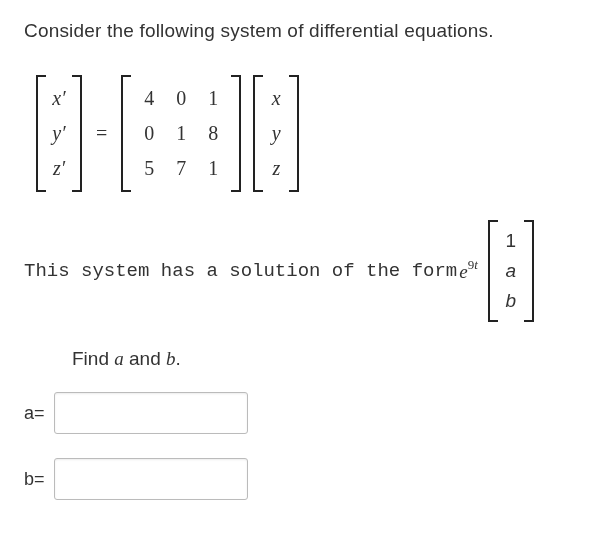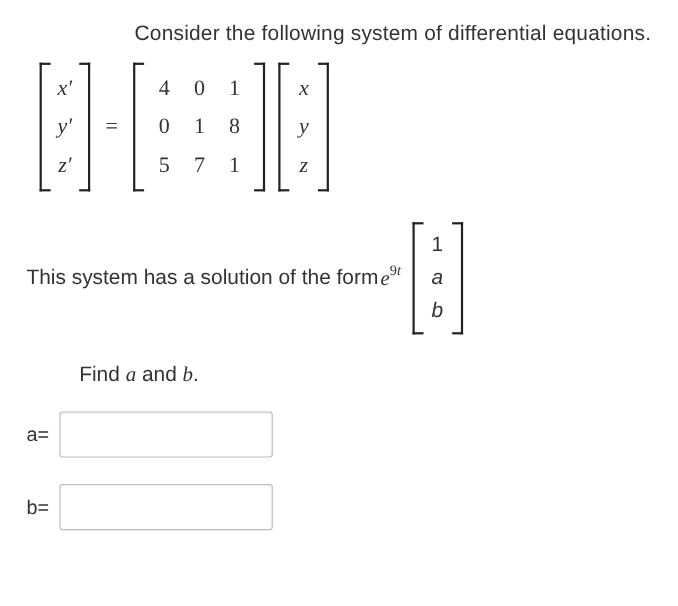--- a/index.html
+++ b/index.html
@@ -6,23 +6,22 @@
     font-family: 'Segoe UI', Arial, sans-serif;
     font-size: 19px;
     color: #333;
     padding: 20px 24px;
     margin: 0;
     width: 616px;
     height: 551px;
     box-sizing: border-box;
   }
   .prompt {
-    margin-bottom: 15px;
+    margin-bottom: 33px;
     letter-spacing: 0.01em;
-    text-align: right;
   }
   .math-row {
     display: flex;
     align-items: center;
     margin: 8px 0 28px 12px;
     font-family: 'Cambria Math', 'Times New Roman', serif;
     font-size: 20px;
   }
   .bracket {
     display: inline-block;
@@ -61,21 +60,21 @@
   .vec .mcell { width: 22px; }
   .eq {
     margin: 0 14px;
   }
   .sentence2 {
     display: flex;
     align-items: center;
     margin-bottom: 26px;
   }
   .sentence2 .txtpart {
-    font-family: Liberation Sans, sans-serif;
+    font-family: Liberation Mono, monospace;
   }
   .expo {
     font-family: 'Cambria Math','Times New Roman', serif;
     font-style: italic;
     position: relative;
     margin: 0 4px 0 2px;
   }
   .expo sup { font-size: 13px; font-style: normal; position: relative; top:-2px;text-align:center;}
   .expo sup .nine { font-style: normal;}
   .expo sup .t { font-style: italic;}

